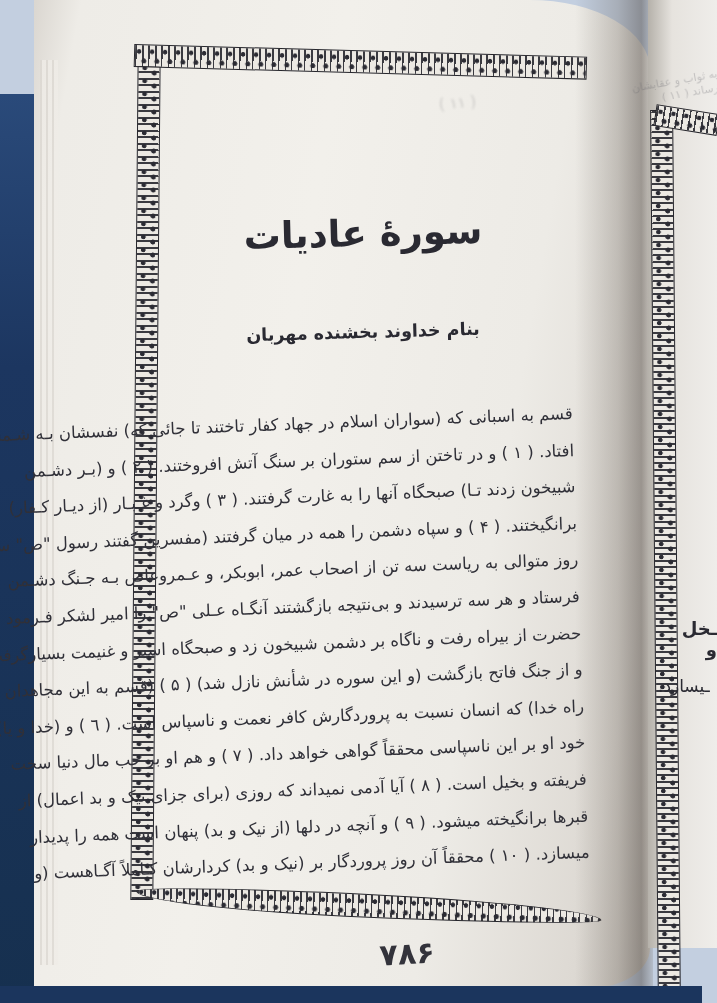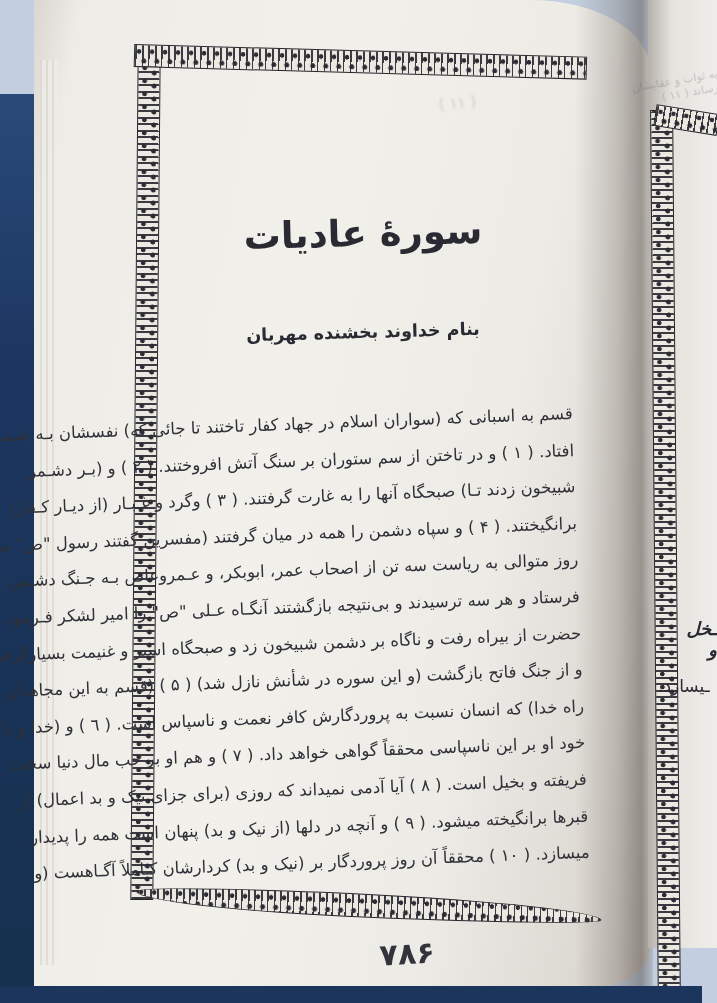--- a/index.html
+++ b/index.html
@@ -49,21 +49,21 @@
   .body-block{left:152px;top:396px;width:420px;transform:rotate(-2.2deg);
     transform-origin:100% 0;}
   .body-block .line{height:36.6px;line-height:36.6px;font-size:16.5px;font-weight:500;
     direction:rtl;text-align:justify;text-align-last:justify;white-space:nowrap;color:#303038;}
   .page-number{left:352px;top:936px;width:110px;text-align:center;
     font-size:30px;font-weight:bold;transform:rotate(-3deg);color:#33333b;}
   .showthrough{left:350px;top:94px;width:215px;font-size:15px;text-align:center;
     transform:rotate(-5deg);opacity:.22;filter:blur(.8px);color:#4c4c52;}
   .facing-faint{left:628px;top:74px;width:100px;font-size:11px;line-height:14px;
     transform:rotate(-10deg);opacity:.3;filter:blur(.6px);color:#63636a;}
-  .frag1{left:674px;top:618px;font-size:18px;font-weight:bold;font-style:italic;}
+  .frag1{left:674px;top:618px;font-size:18px;font-weight:bold;}
   .frag2{left:658px;top:676px;font-size:17px;font-weight:500;}
 </style>
 </head>
 <body>
 
 <div class="abs cover-spine"></div>
 <div class="abs main-page"></div>
 <div class="abs page-edges"></div>
 
 <div class="abs orn orn-v fr-left"></div>

